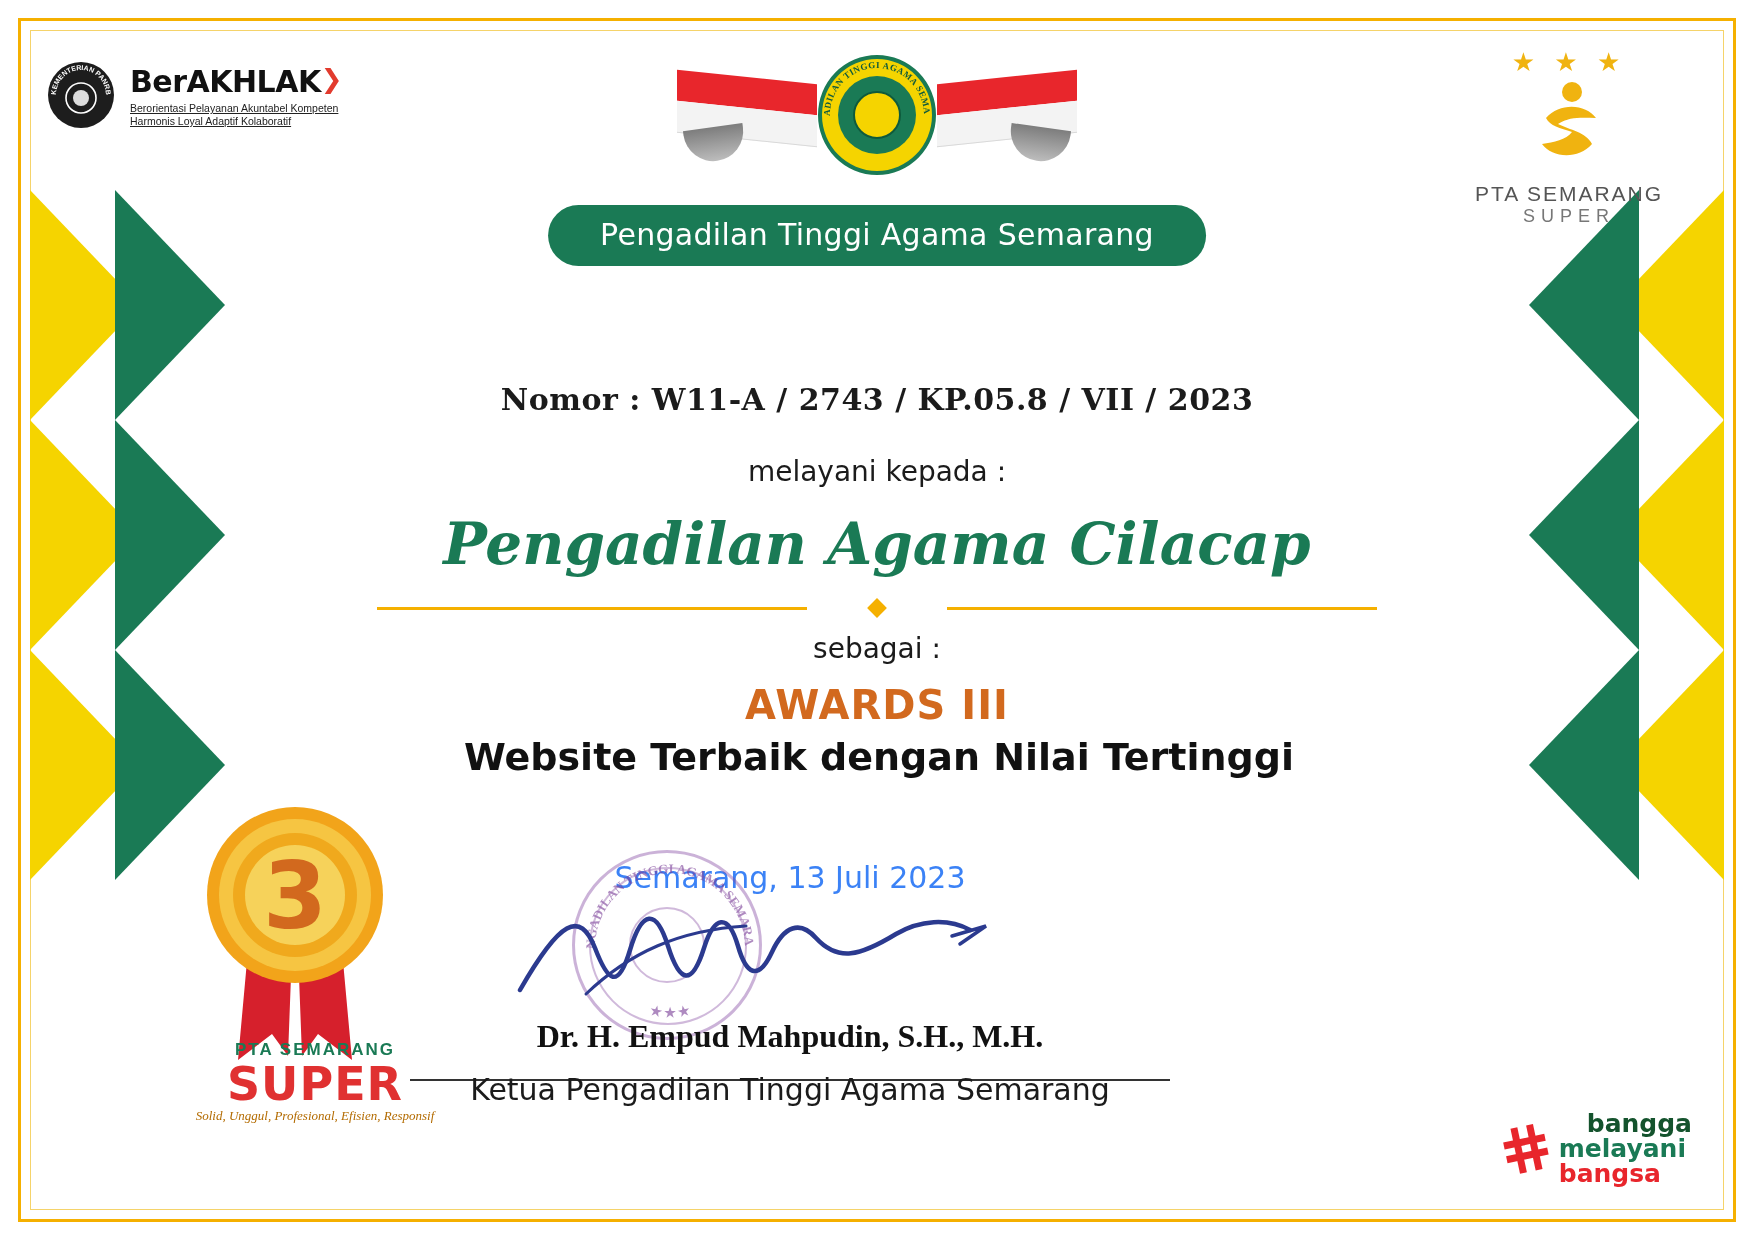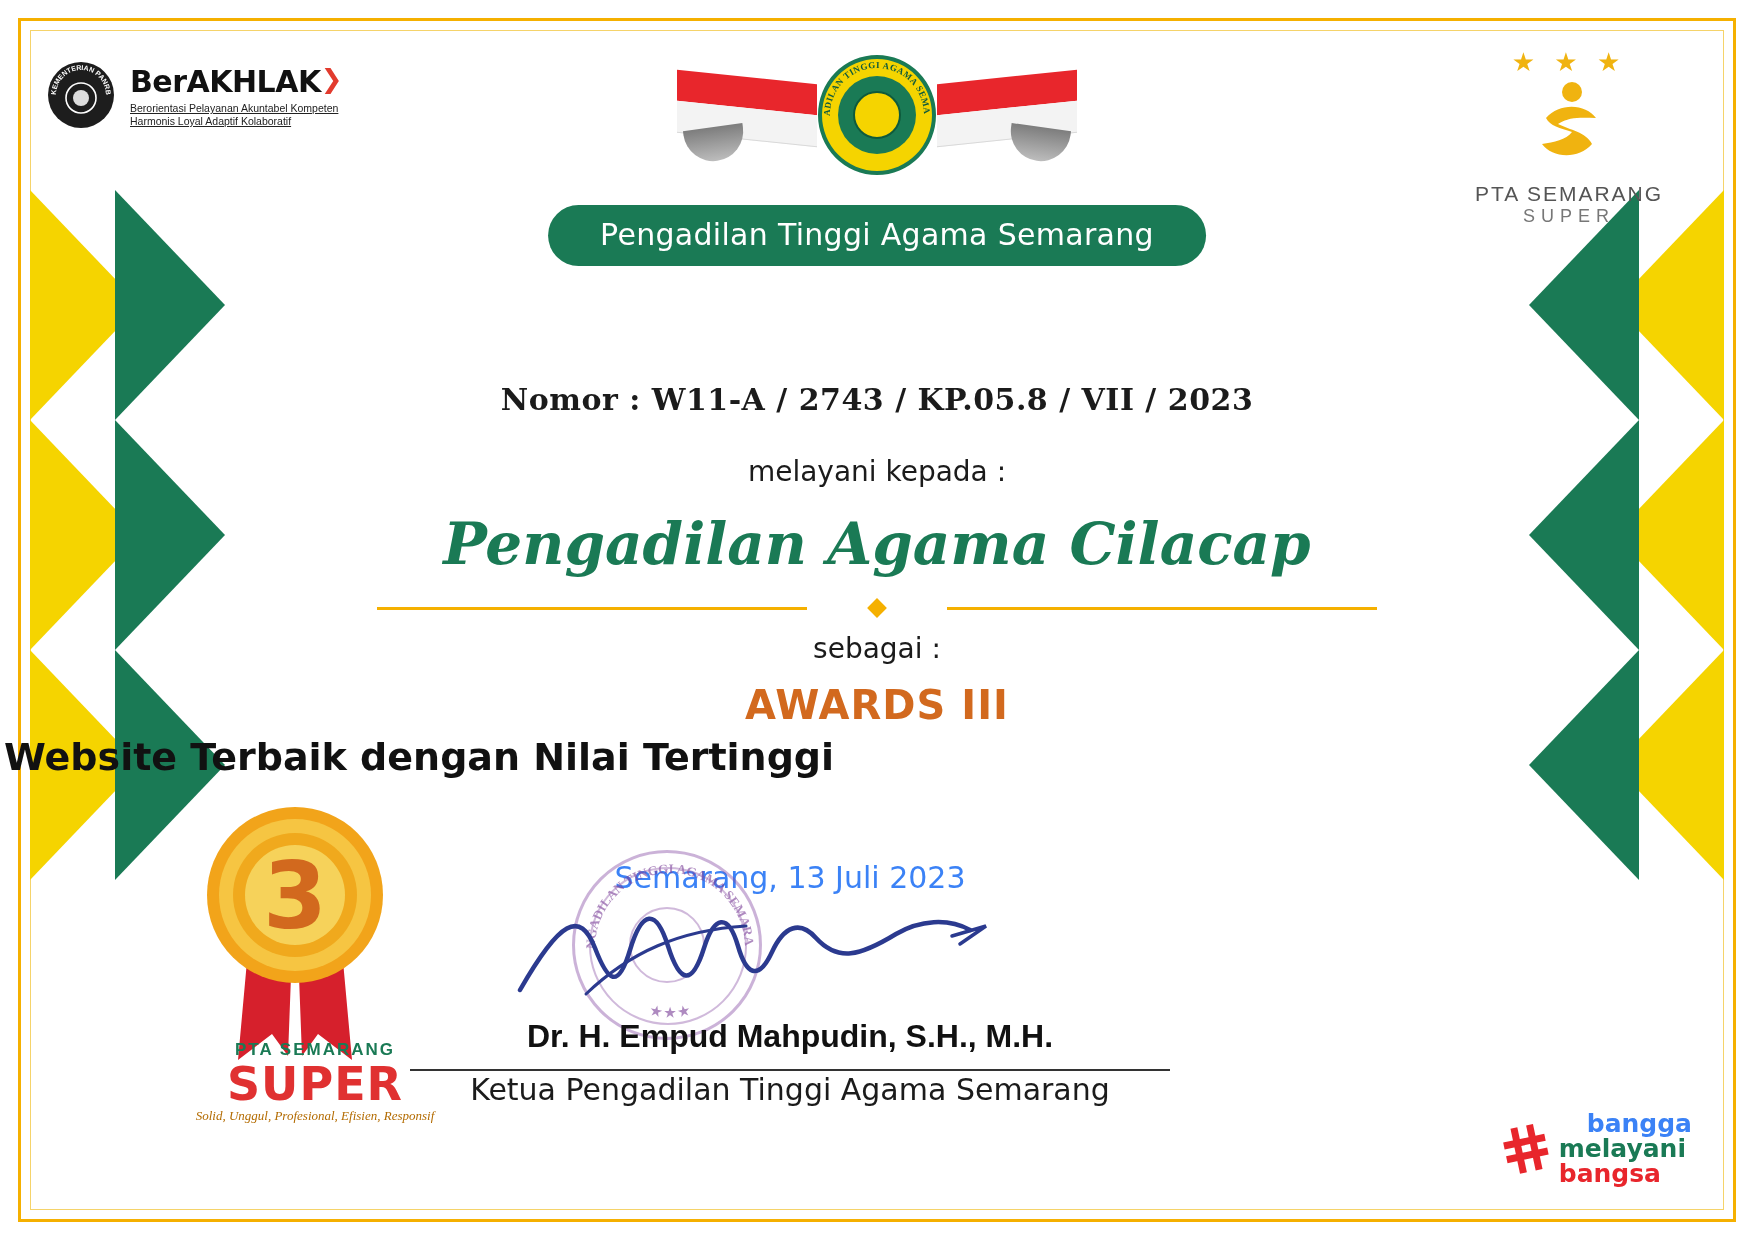--- a/index.html
+++ b/index.html
@@ -252,20 +252,21 @@
     color: #d2691e;
     font-family: "DejaVu Sans", sans-serif;
     font-weight: bold;
     font-size: 40px;
     letter-spacing: 1px;
   }
   .category {
     position: absolute;
     left: 4px; right: 0;
     top: 735px;
+    text-align: center;
     color: #111111;
     font-family: "DejaVu Sans", sans-serif;
     font-weight: bold;
     font-size: 38px;
   }
 
   
   .place-date {
     position: absolute;
     left: 410px;
@@ -316,25 +317,25 @@
     border-radius: 50%;
     border: 2px solid rgba(130,70,160,.5);
     box-sizing: border-box;
   }
   .signer-name {
     position: absolute;
     left: 410px;
     top: 1018px;
     width: 760px;
     text-align: center;
-    font-family: Liberation Sans, sans-serif;
+    font-family: Liberation Serif, serif;
     font-weight: bold;
     font-size: 32px;
     color: #111111;
-    padding-bottom: 14px;
+    padding-bottom: 24px;
     border-bottom: 2px solid #333;
     box-sizing: border-box;
   }
   .signer-title {
     position: absolute;
     left: 410px;
     top: 1072px;
     width: 760px;
     text-align: center;
     font-family: "DejaVu Sans", sans-serif;
@@ -476,21 +477,21 @@
   }
   .bangga-mark {
     width: 46px; height: 50px;
   }
   .bangga-text div {
     font-family: "DejaVu Sans", sans-serif;
     font-weight: bold;
     font-size: 25px;
     line-height: 25px;
   }
-  .bangga-text .l1 { color: #3b82f6; margin-left: 28px; }
+  .bangga-text .l1 { color: #14532d; margin-left: 28px; }
   .bangga-text .l2 { color: #1a7a55; }
   .bangga-text .l3 { color: #e8262c; }
 </style>
 </head>
 <body>
 
 <div id="certificate">
 
   <div class="outer-frame"></div>
   <div class="inner-frame"></div>

